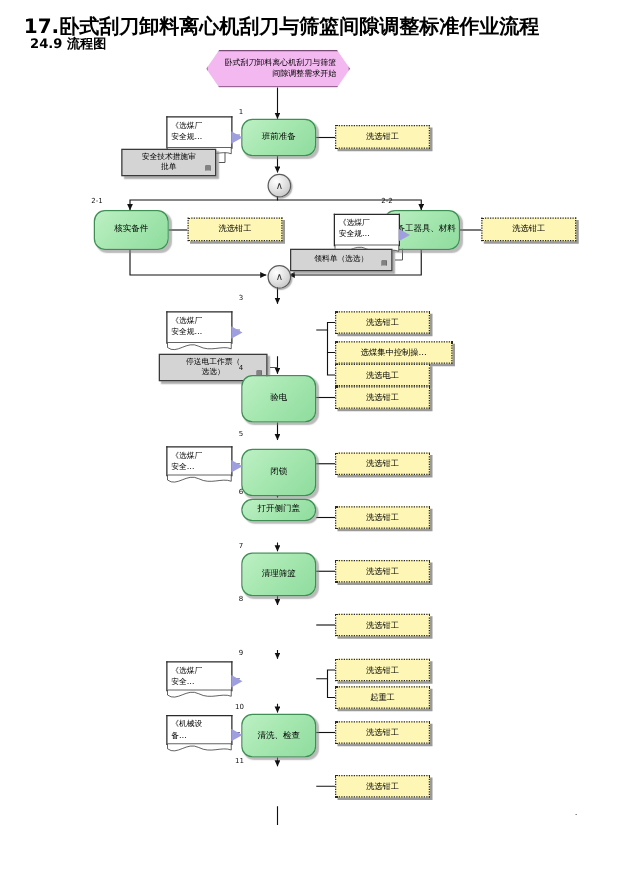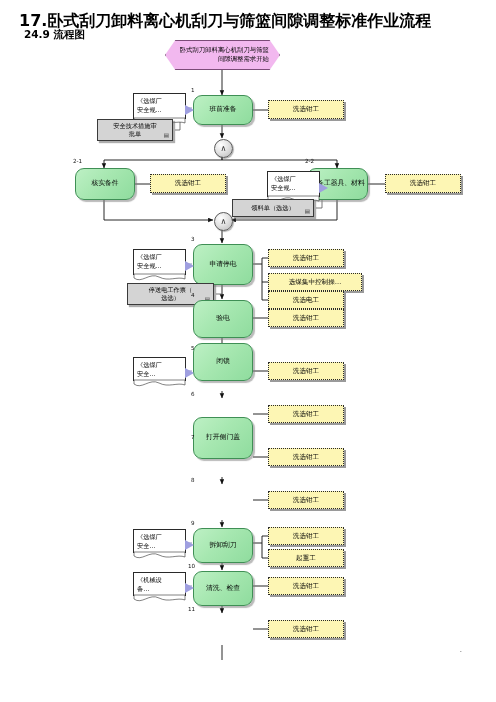--- a/index.html
+++ b/index.html
@@ -302,21 +302,20 @@
 
   <div class="node gdoc" style="left:232px; top:199px; width:82px; height:18px;">
     <span>领料单（选选）</span>
     <span class="gicon">▤</span>
   </div>
 
   <div class="junction" style="left:214px; top:212px;">
     <span>∧</span>
   </div>
 
-  <div class="node proc" style="left:193px; top:244px; width:60px; height:41px;">申请停电</div>
   <div class="stepnum" style="left:191px; top:236px;">3</div>
   <div class="node role" style="left:268px; top:249px; width:76px; height:18px;">洗选钳工</div>
   <div class="node role" style="left:268px; top:273px; width:94px; height:18px;">选煤集中控制操…</div>
   <div class="node role" style="left:268px; top:291px; width:76px; height:18px;">洗选电工</div>
 
   <div class="node note" style="left:133px; top:249px; width:53px; height:26px;">
     <span style="display:block">
       <span>《选煤厂</span><br>
       <span>安全规…</span>
     </span>
@@ -329,46 +328,46 @@
   <div class="node gdoc" style="left:127px; top:283px; width:87px; height:22px;">
     <span>停送电工作票（</span>
     <span>选选）</span>
     <span class="gicon">▤</span>
   </div>
 
   <div class="node proc" style="left:193px; top:300px; width:60px; height:38px;">验电</div>
   <div class="stepnum" style="left:191px; top:292px;">4</div>
   <div class="node role" style="left:268px; top:309px; width:76px; height:18px;">洗选钳工</div>
 
-  <div class="node proc" style="left:193px; top:343px; width:60px; height:38px;">闭锁</div>
+  <div class="node proc" style="left:193px; top:359px; width:60px; height:38px;">闭锁</div>
   <div class="stepnum" style="left:191px; top:345px;">5</div>
   <div class="node role" style="left:268px; top:362px; width:76px; height:18px;">洗选钳工</div>
 
   <div class="node note" style="left:133px; top:357px; width:53px; height:24px;">
     <span style="display:block">
       <span>《选煤厂</span><br>
       <span>安全…</span>
     </span>
     <svg class="note-wave" viewBox="0 0 53 9" preserveAspectRatio="none">
       <path d="M0,0 L0,4 C8,10 16,-2 26,3 C36,8 45,2 53,5 L53,0 Z" fill="#fff" stroke="#2a2a2a" stroke-width="0.6"></path>
     </svg>
     <span class="note-arrowhead" style="right:-9px; top:10px;"></span>
   </div>
 
-  <div class="node proc" style="left:193px; top:399px; width:60px; height:42px;margin-top:18px;">打开侧门盖</div>
+  <div class="node proc" style="left:193px; top:399px; width:60px; height:18px;">打开侧门盖</div>
   <div class="stepnum" style="left:191px; top:391px;">6</div>
   <div class="node role" style="left:268px; top:405px; width:76px; height:18px;">洗选钳工</div>
 
+  <div class="node proc" style="left:193px; top:442px; width:60px; height:35px;">清理筛篮</div>
   <div class="stepnum" style="left:191px; top:434px;">7</div>
   <div class="node role" style="left:268px; top:448px; width:76px; height:18px;">洗选钳工</div>
 
   <div class="stepnum" style="left:191px; top:477px;">8</div>
   <div class="node role" style="left:268px; top:491px; width:76px; height:18px;">洗选钳工</div>
 
-  <div class="node proc" style="left:193px; top:528px; width:60px; height:35px;">拆卸刮刀</div>
   <div class="stepnum" style="left:191px; top:520px;">9</div>
   <div class="node role" style="left:268px; top:527px; width:76px; height:18px;">洗选钳工</div>
   <div class="node role" style="left:268px; top:549px; width:76px; height:18px;">起重工</div>
 
   <div class="node note" style="left:133px; top:529px; width:53px; height:24px;">
     <span style="display:block">
       <span>《选煤厂</span><br>
       <span>安全…</span>
     </span>
     <svg class="note-wave" viewBox="0 0 53 9" preserveAspectRatio="none">

